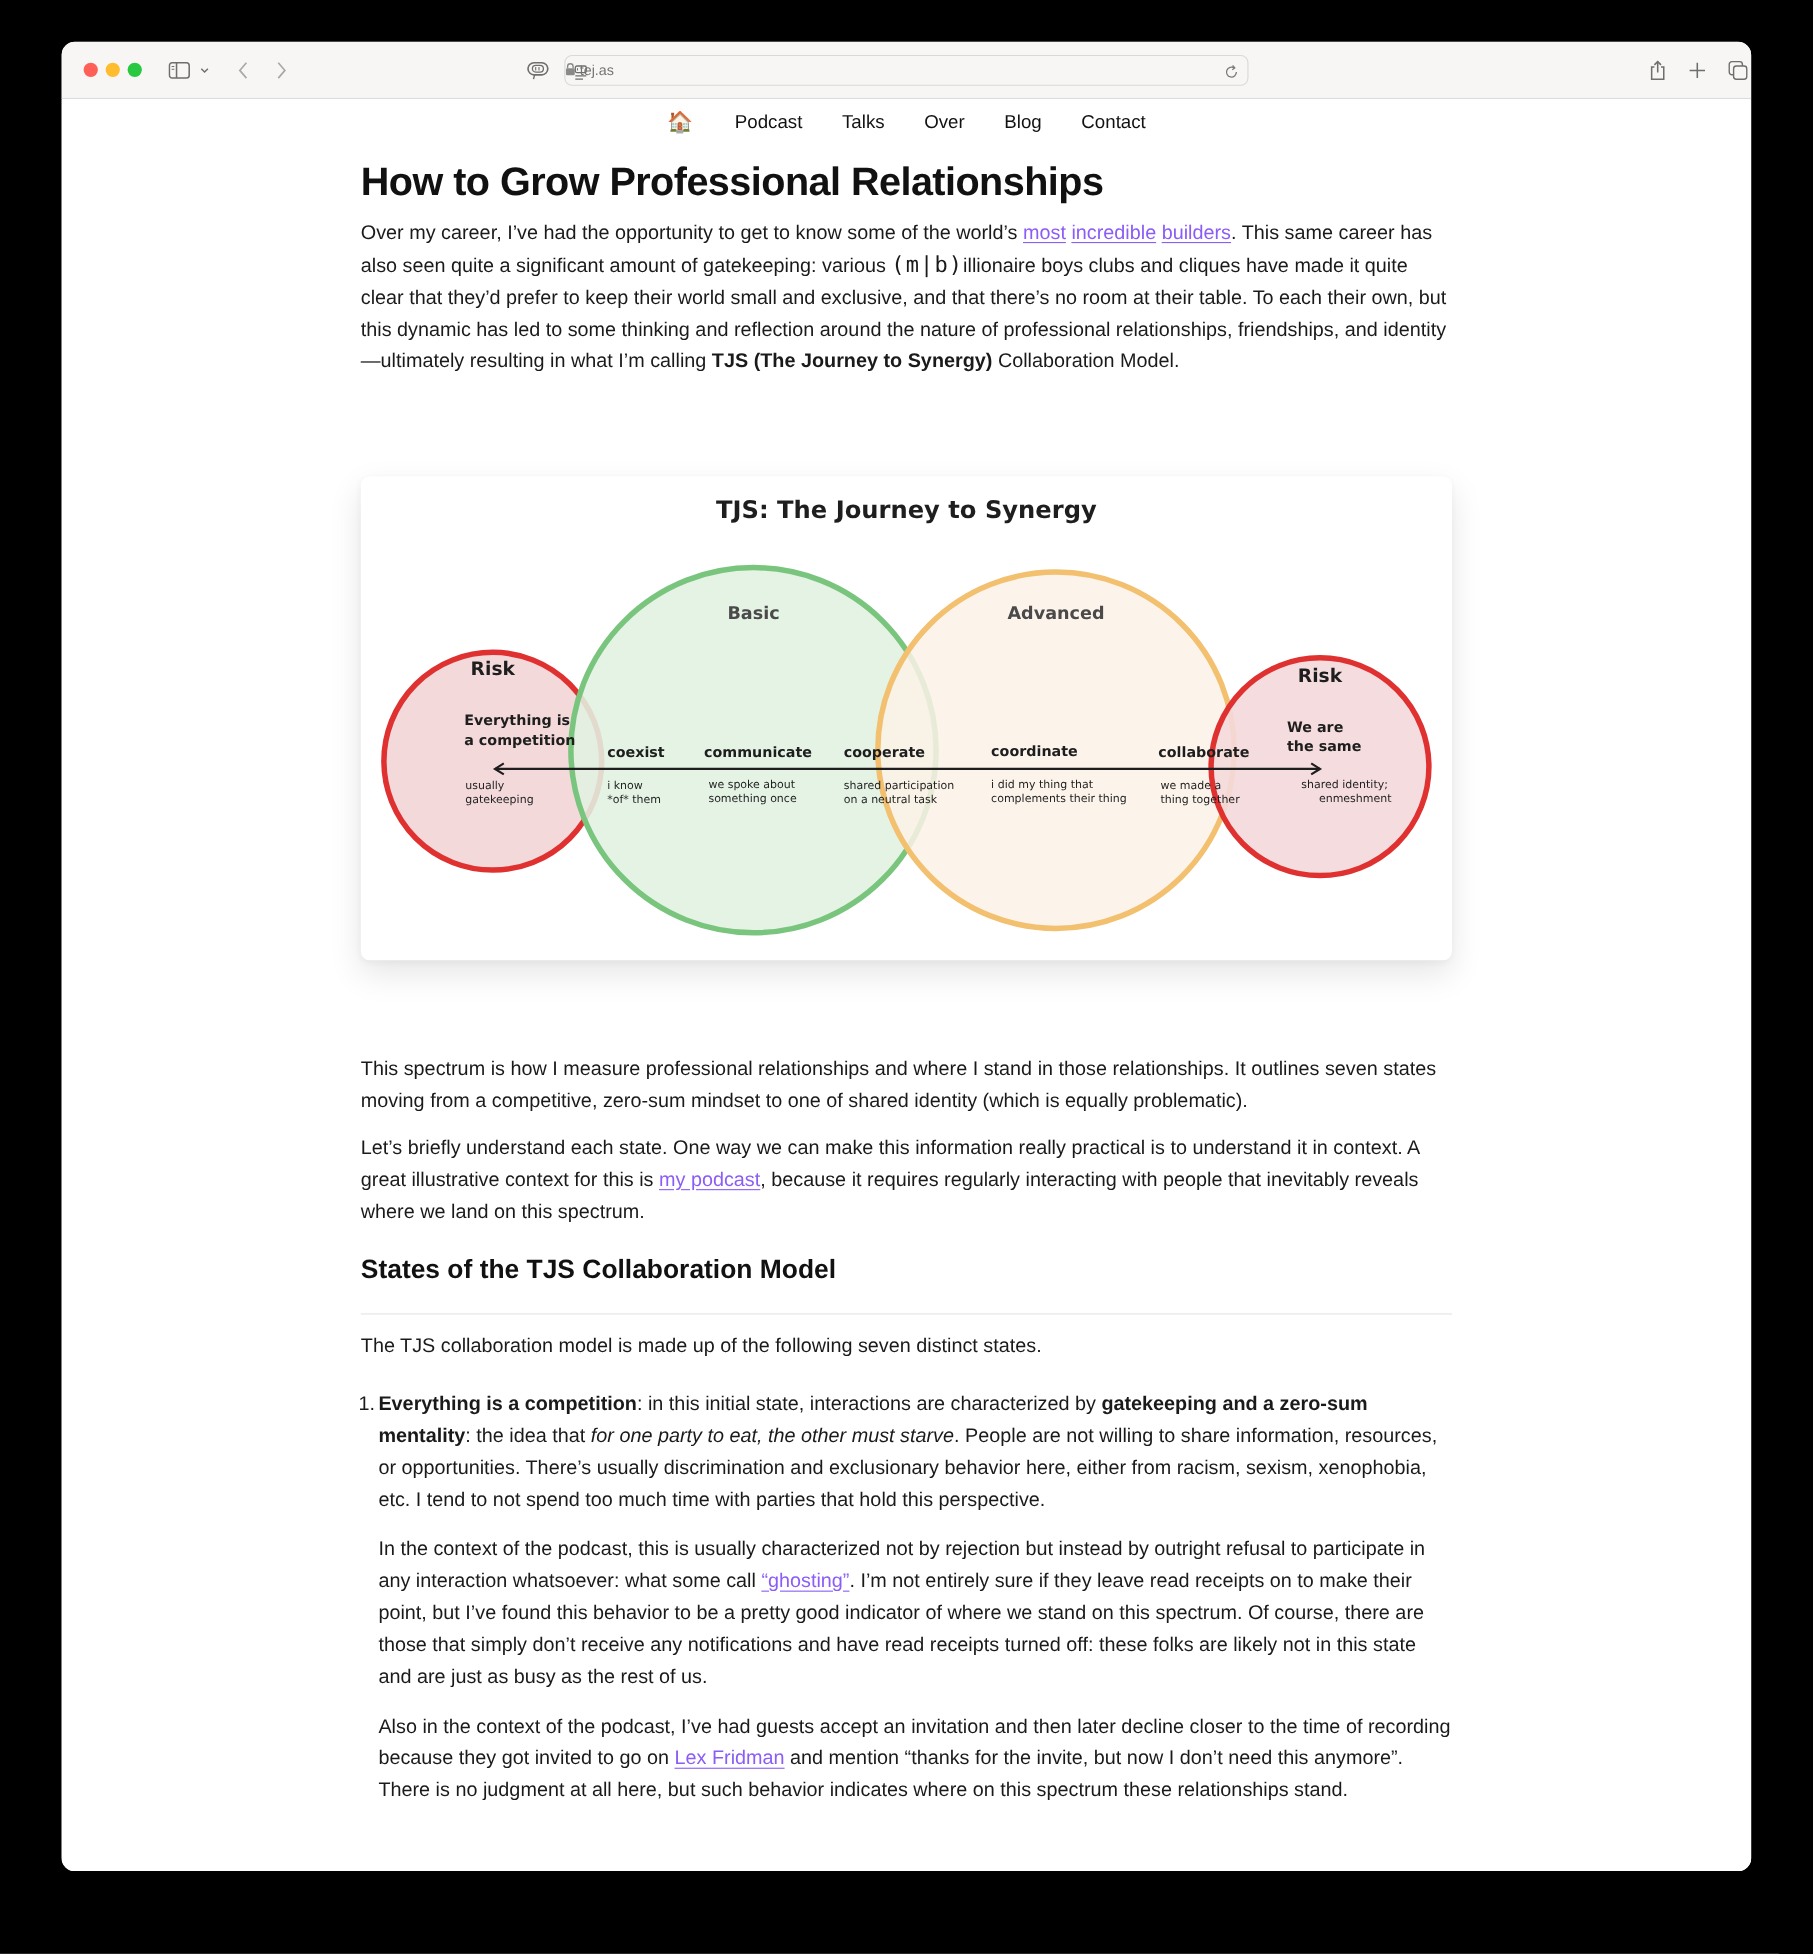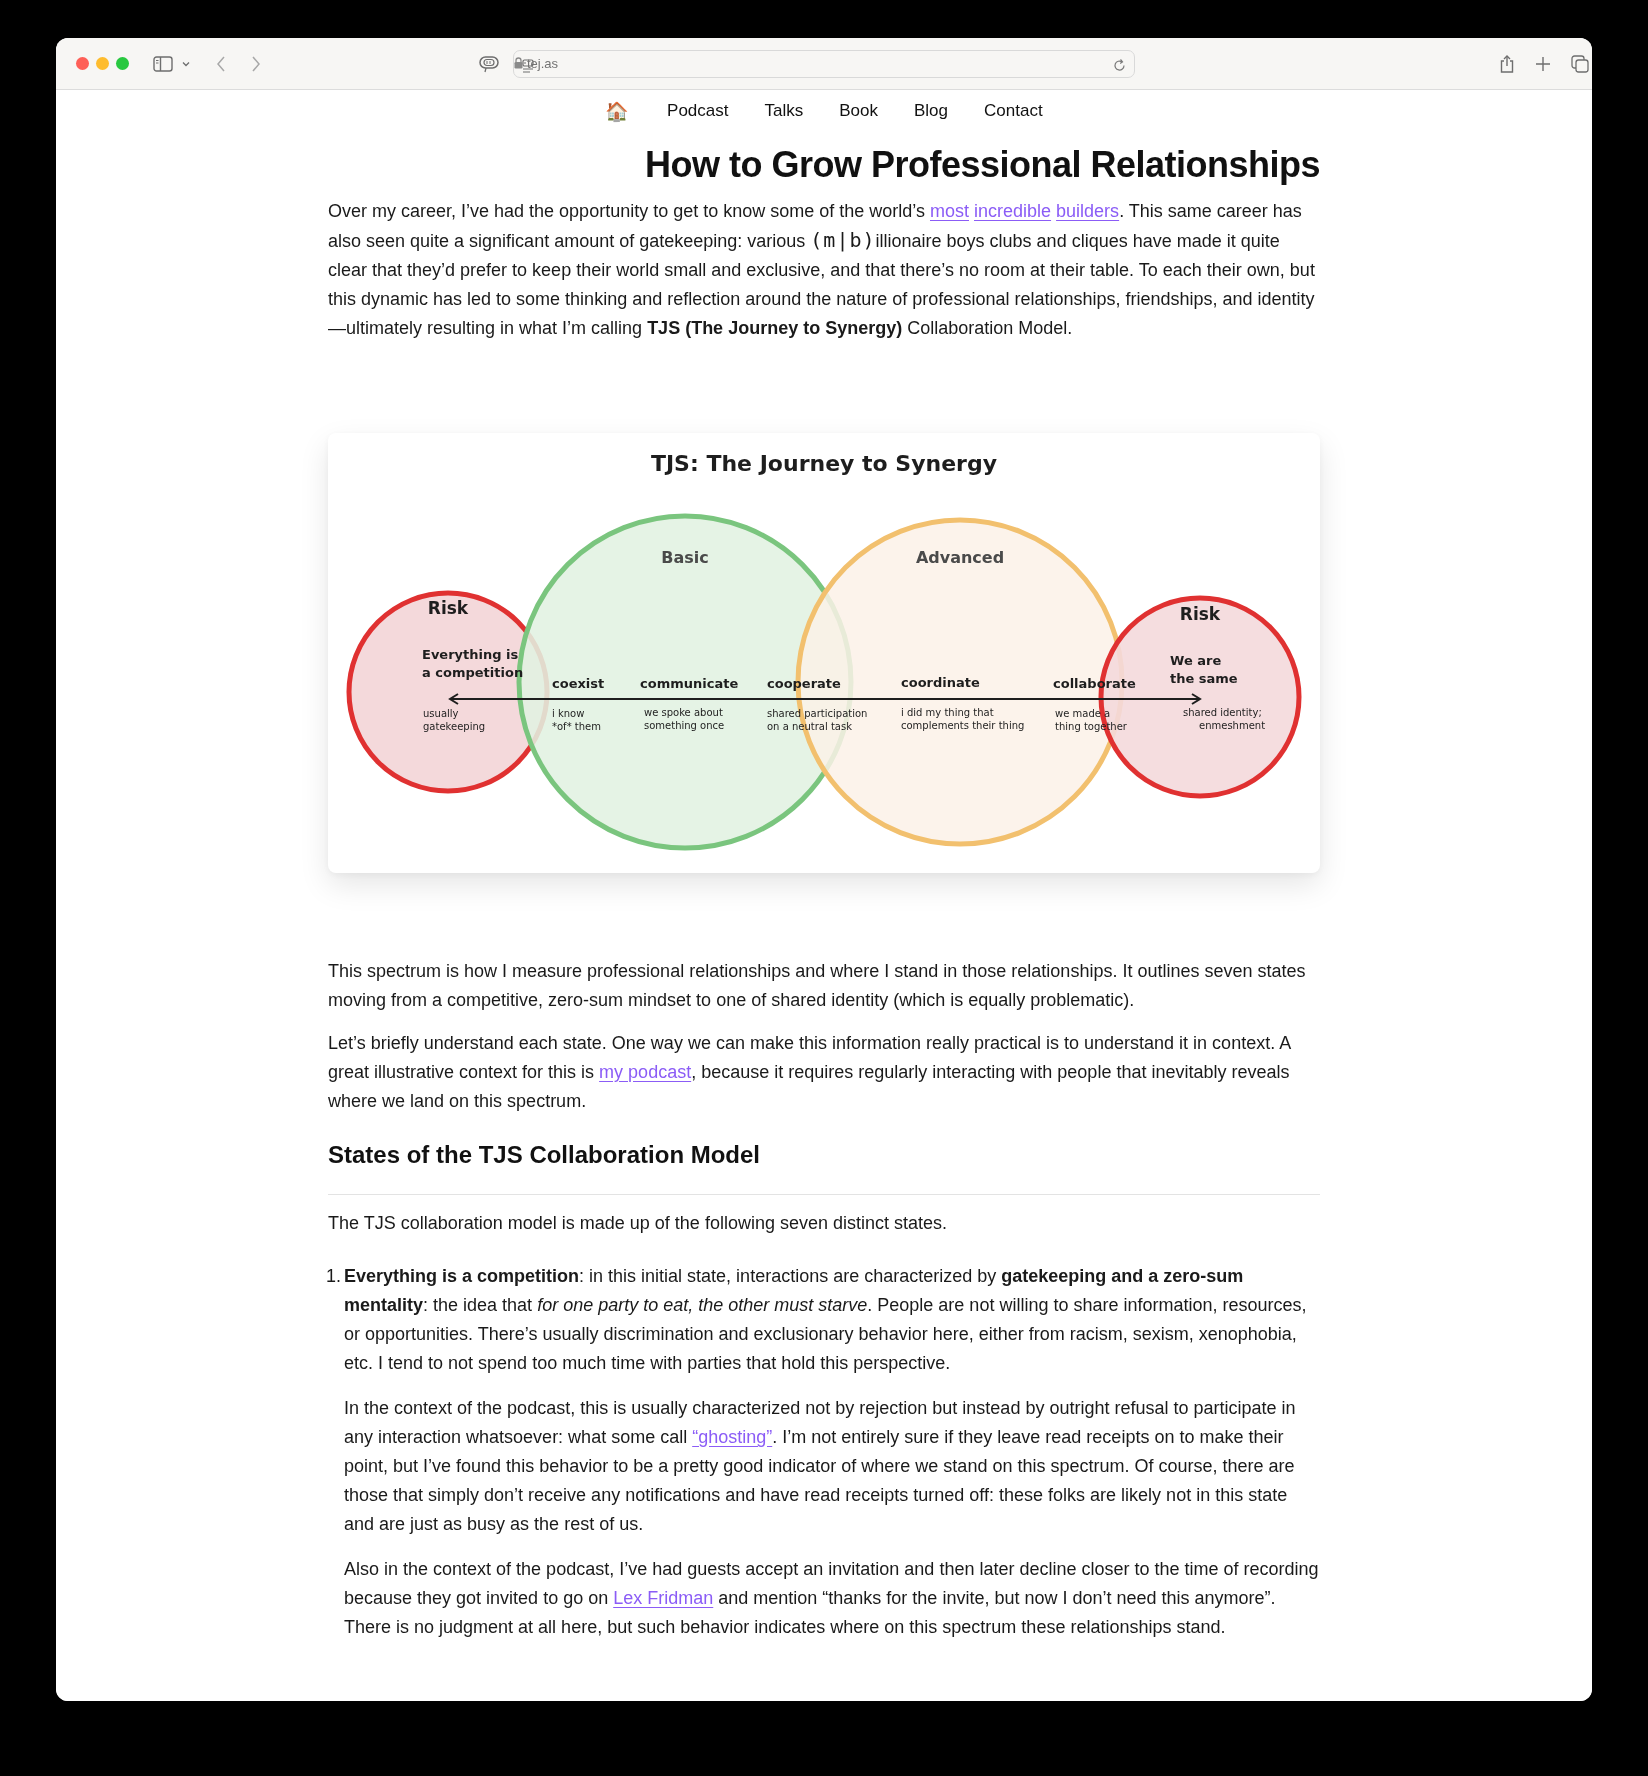--- a/index.html
+++ b/index.html
@@ -29,21 +29,21 @@
     text-align: left; font-size: 13px; color: #737373;
   }
   .url-text .lock { display: inline-block; vertical-align: middle; margin-right: 4px; }
 
   .page { position: absolute; left: 0; top: 53px; width: 100%; bottom: 0; background: #fff; overflow: hidden; }
   .nav { position: absolute; top: 0; left: 0; width: 100%; height: 40px; display: flex; justify-content: center; align-items: center; }
   .nav a { color: #111; text-decoration: none; font-size: 17px; margin: 0 18px; }
   .nav .home { font-size: 19px; margin-right: 20px; }
 
   .content { position: absolute; left: 272px; top: 52px; width: 992px; color: #1a1a1a; }
-  h1 { font-size: 36px; font-weight: 700; color: #111; letter-spacing: -0.5px; line-height: 44px; margin-top: 0; text-align: right; }
+  h1 { font-size: 36px; font-weight: 700; color: #111; letter-spacing: -0.5px; line-height: 44px; margin-top: 0; }
   .meta { font-size: 16px; color: #6b7280; margin-top: 20px; line-height: 22px; }
   .meta b { color: #4b5563; font-weight: 700; }
   .meta .x { text-decoration: underline; color: #6b7280; }
   p, li { font-size: 18px; line-height: 29px; }
   p { margin-top: 14px; }
   .intro { margin-top: 10px; }
   a.ul { color: #8b5cf6; text-decoration: underline; text-underline-offset: 3px; }
   code.mono { font-family: "DejaVu Sans Mono", monospace; font-size: 20px; letter-spacing: 1px; }
 
   .card {
@@ -148,21 +148,21 @@
           <rect x="5" y="5" width="12" height="12" rx="2.5" fill="#f7f6f4" stroke="#6e6e6e" stroke-width="1.3"></rect>
         </svg>
     </span>
   </div>
 
   <div class="page">
     <nav class="nav">
       <a class="home" href="#">🏠</a>
       <a href="#">Podcast</a>
       <a href="#">Talks</a>
-      <a href="#">Book</a>
+      <a href="#">Over</a>
       <a href="#">Blog</a>
       <a href="#">Contact</a>
     </nav>
 
     <article class="content">
       <h1>How to Grow Professional Relationships</h1>
 
 
       <p class="intro"><span>Over my career, I’ve had the opportunity to get to know some of the world’s </span><a class="ul" href="#">most</a> <a class="ul" href="#">incredible</a> <a class="ul" href="#">builders</a><span>. This same career has also seen quite a significant amount of gatekeeping: various </span><code class="mono">(m|b)</code><span>illionaire boys clubs and cliques have made it quite clear that they’d prefer to keep their world small and exclusive, and that there’s no room at their table. To each their own, but this dynamic has led to some thinking and reflection around the nature of professional relationships, friendships, and identity—ultimately resulting in what I’m calling </span><b>TJS (The Journey to Synergy)</b><span> Collaboration Model.</span></p>
 

